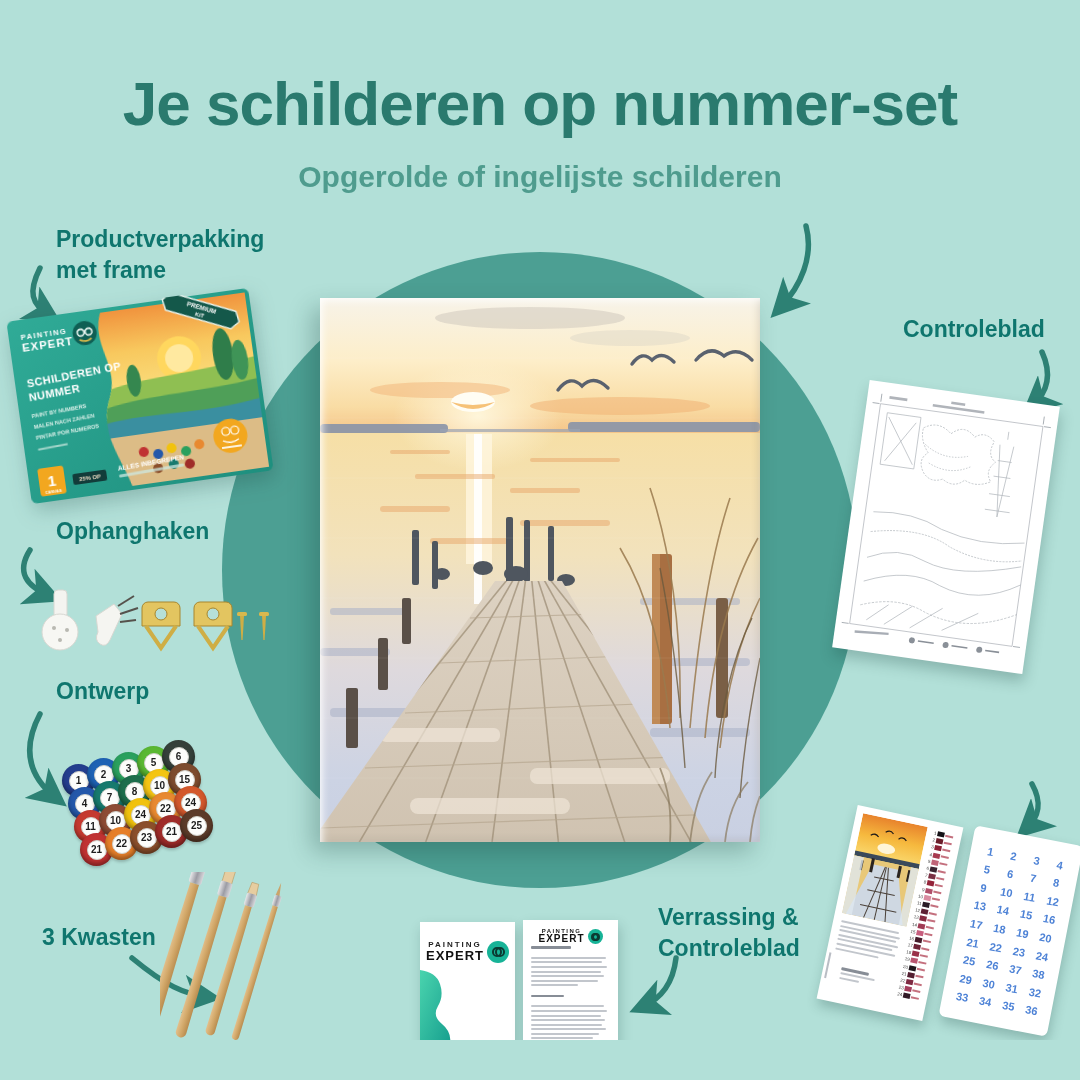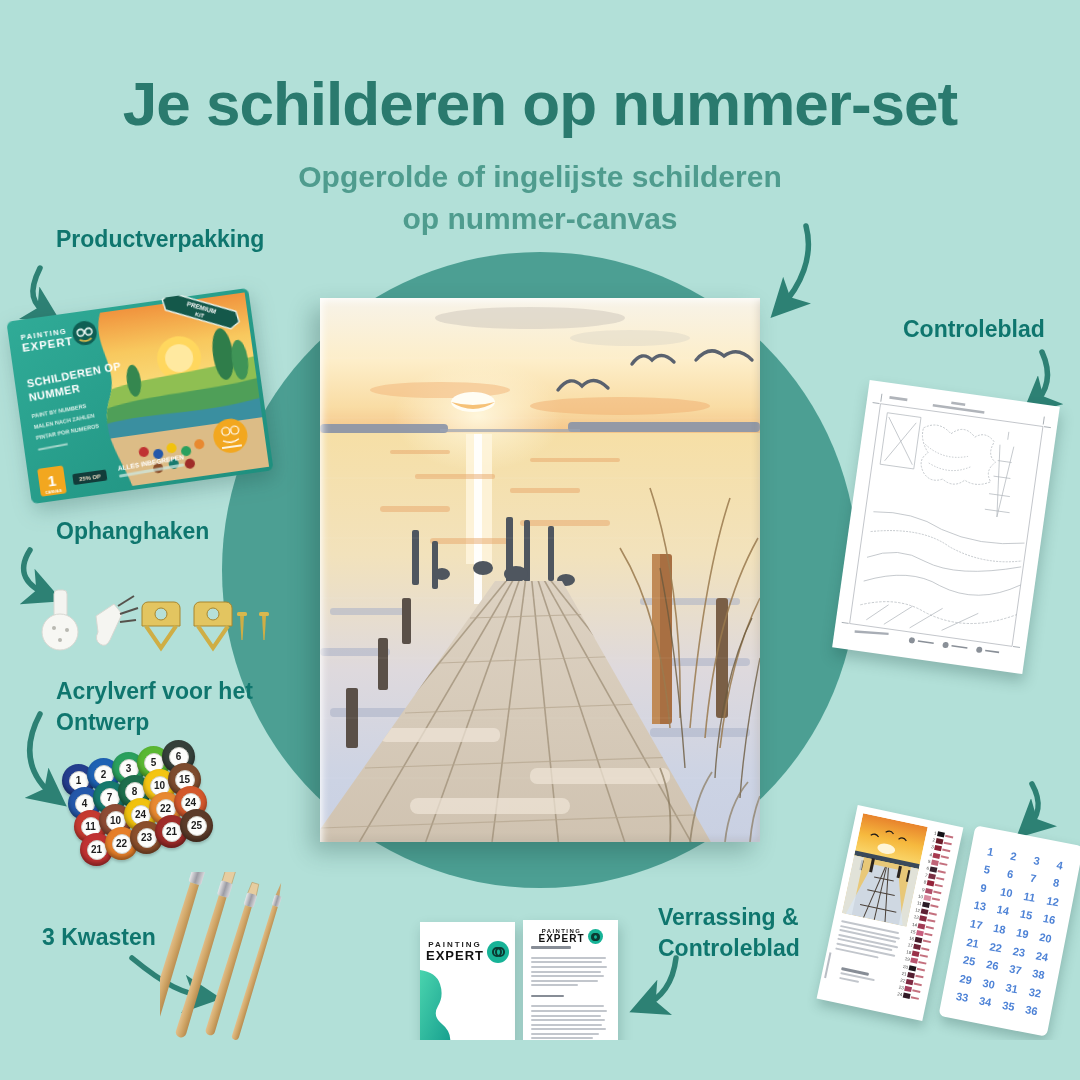--- a/index.html
+++ b/index.html
@@ -87,21 +87,20 @@
   .tbar.gap{background:transparent;height:3px;}
   .surprise-brand{position:absolute;left:0;top:18px;width:100%;}
 </style>
 </head>
 <body>
 
 <div class="stage">
 
   <div class="title">Je schilderen op nummer-set</div>
   <div class="subtitle sub1">Opgerolde of ingelijste schilderen</div>
-  <div class="subtitle sub2">op nummer-canvas</div>
 
   <div class="big-circle"></div>
 
   <div class="canvas-art">
     <svg width="440" height="544" viewBox="0 0 440 544">
       <defs>
         <linearGradient id="sky" x1="0" y1="0" x2="0" y2="1">
           <stop offset="0" stop-color="#f7f3e9"></stop>
             <stop offset="0.45" stop-color="#fdeec9"></stop>
           <stop offset="0.78" stop-color="#f9dca4"></stop>
@@ -239,26 +238,26 @@
         <line x1="0" y1="300" x2="440" y2="300"></line>
           <line x1="0" y1="360" x2="440" y2="360"></line>
         <line x1="0" y1="420" x2="440" y2="420"></line>
           <line x1="0" y1="480" x2="440" y2="480"></line>
       </g>
     </svg>
   </div>
 
   <div class="label" style="left:56px;top:224px;">
     <div>Productverpakking</div>
+    <div>met frame</div>
   </div>
   <div class="label" style="left:56px;top:516px;">
     <div>Ophanghaken</div>
   </div>
   <div class="label" style="left:56px;top:676px;">
-    <div>Acrylverf voor het</div>
     <div>Ontwerp</div>
   </div>
   <div class="label" style="left:42px;top:922px;">
     <div>3 Kwasten</div>
   </div>
   <div class="label" style="left:903px;top:314px;text-align:center;">
     <div>Controleblad</div>
   </div>
   <div class="label" style="left:658px;top:902px;">
     <div>Verrassing &amp;</div>

